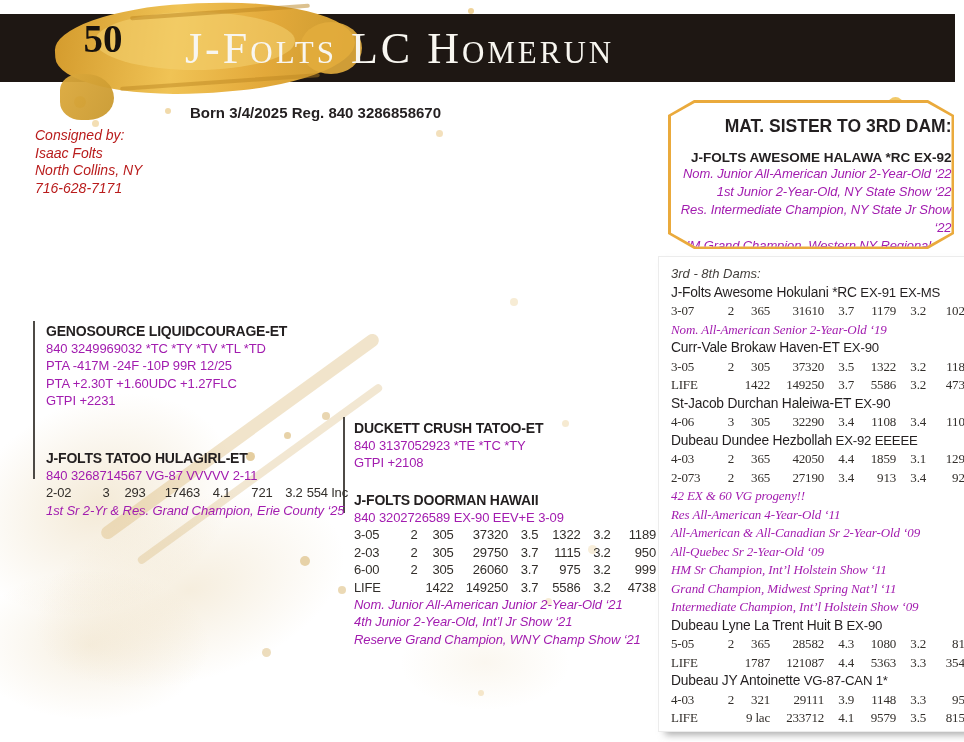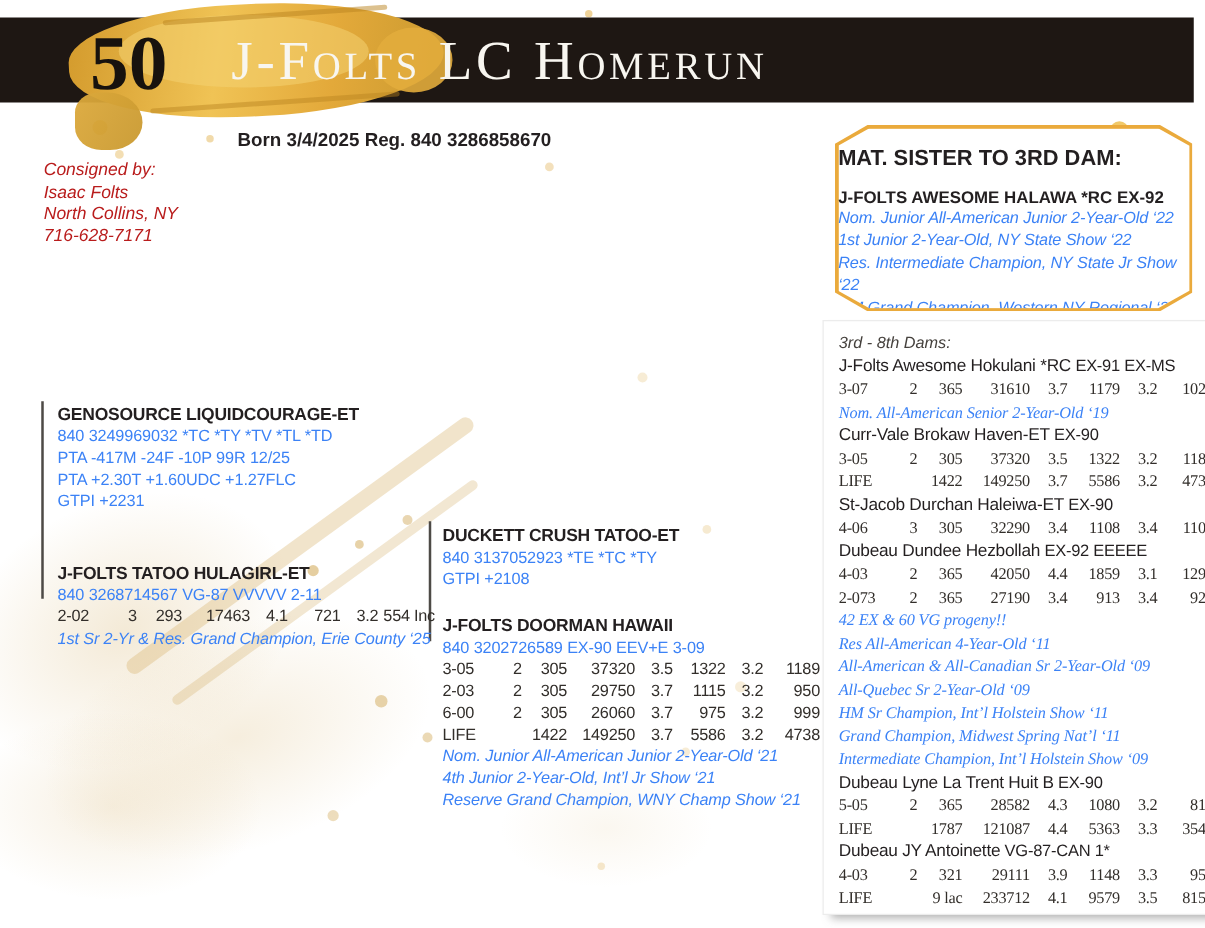--- a/index.html
+++ b/index.html
@@ -7,46 +7,46 @@
         font-family:"Liberation Sans",sans-serif;color:#2b2723;}
   .deco{position:absolute;pointer-events:none;}
 
   
   .titlebar{position:absolute;left:0;top:14px;width:955px;height:68px;background:#1e1713;}
   .title-text{position:absolute;left:185px;top:14px;height:68px;display:flex;align-items:center;
       font-family:"Liberation Serif",serif;font-variant:small-caps;font-weight:500;
       font-size:44px;letter-spacing:3px;color:#f8f6f0;}
   .splash{position:absolute;border-radius:50%;}
   .lot-number{position:absolute;left:55px;top:16px;width:96px;text-align:center;
-      font-family:"Liberation Serif",serif;font-weight:700;font-size:62px;color:#17120e;}
+      font-family:"Liberation Serif",serif;font-weight:700;font-size:39px;color:#17120e;}
 
   
   .born-line{position:absolute;left:190px;top:104px;font-weight:700;font-size:15px;color:#231f20;}
   .consignor{position:absolute;left:35px;top:127px;font-style:italic;font-size:14px;
       line-height:17.5px;color:#b91c1c;}
 
   
   .vline{position:absolute;width:2px;background:#4d4a46;}
   .block{position:absolute;width:302px;}
   .blk-title{font-weight:700;font-size:14px;line-height:18px;color:#231f20;letter-spacing:-.2px;}
-  .line{font-size:13px;line-height:17.4px;color:#3b82f6;letter-spacing:-.1px;white-space:nowrap;}
+  .line{font-size:13px;line-height:17.4px;color:#a21caf;letter-spacing:-.1px;white-space:nowrap;}
   .it{font-style:italic;}
   .rec{display:grid;grid-template-columns:13% 8% 12% 18% 10% 14% 10% 15%;
        font-size:13px;line-height:17.4px;color:#322e2a;letter-spacing:-.2px;}
   .rec span{text-align:right;white-space:nowrap;}
   .rec span:first-child{text-align:left;}
 
   
   .matbox-outer{position:absolute;left:668px;top:100px;width:286px;height:149px;background:#eaaa3c;
       clip-path:polygon(26px 0,calc(100% - 26px) 0,100% 15px,100% calc(100% - 15px),
       calc(100% - 26px) 100%,26px 100%,0 calc(100% - 15px),0 15px);}
   .matbox-inner{position:absolute;left:2.5px;top:2.5px;right:2.5px;bottom:2.5px;background:#ffffff;
       clip-path:polygon(25px 0,calc(100% - 25px) 0,100% 14px,100% calc(100% - 14px),
       calc(100% - 25px) 100%,25px 100%,0 calc(100% - 14px),0 14px);
-      text-align:left;}
+      text-align:right;}
   .matbox-title{margin-top:13px;font-weight:700;font-size:17.5px;color:#231f20;}
   .matbox-name{margin-top:13px;font-weight:700;font-size:13.5px;color:#231f20;}
   .matbox-inner .line{white-space:normal;font-size:13px;line-height:18.2px;}
 
   
   .dams-panel{position:absolute;left:658px;top:256px;width:316px;height:476px;background:#ffffff;
       border:1px solid #ececec;box-shadow:5px 5px 7px -2px rgba(110,110,110,.55);
       box-sizing:border-box;padding:8px 2px 0 12px;}
   .dams-heading{font-style:italic;font-size:13px;line-height:18.5px;color:#45413d;}
   .dam-name{font-size:13.2px;line-height:18.5px;white-space:nowrap;letter-spacing:-.2px;color:#231f20;}

